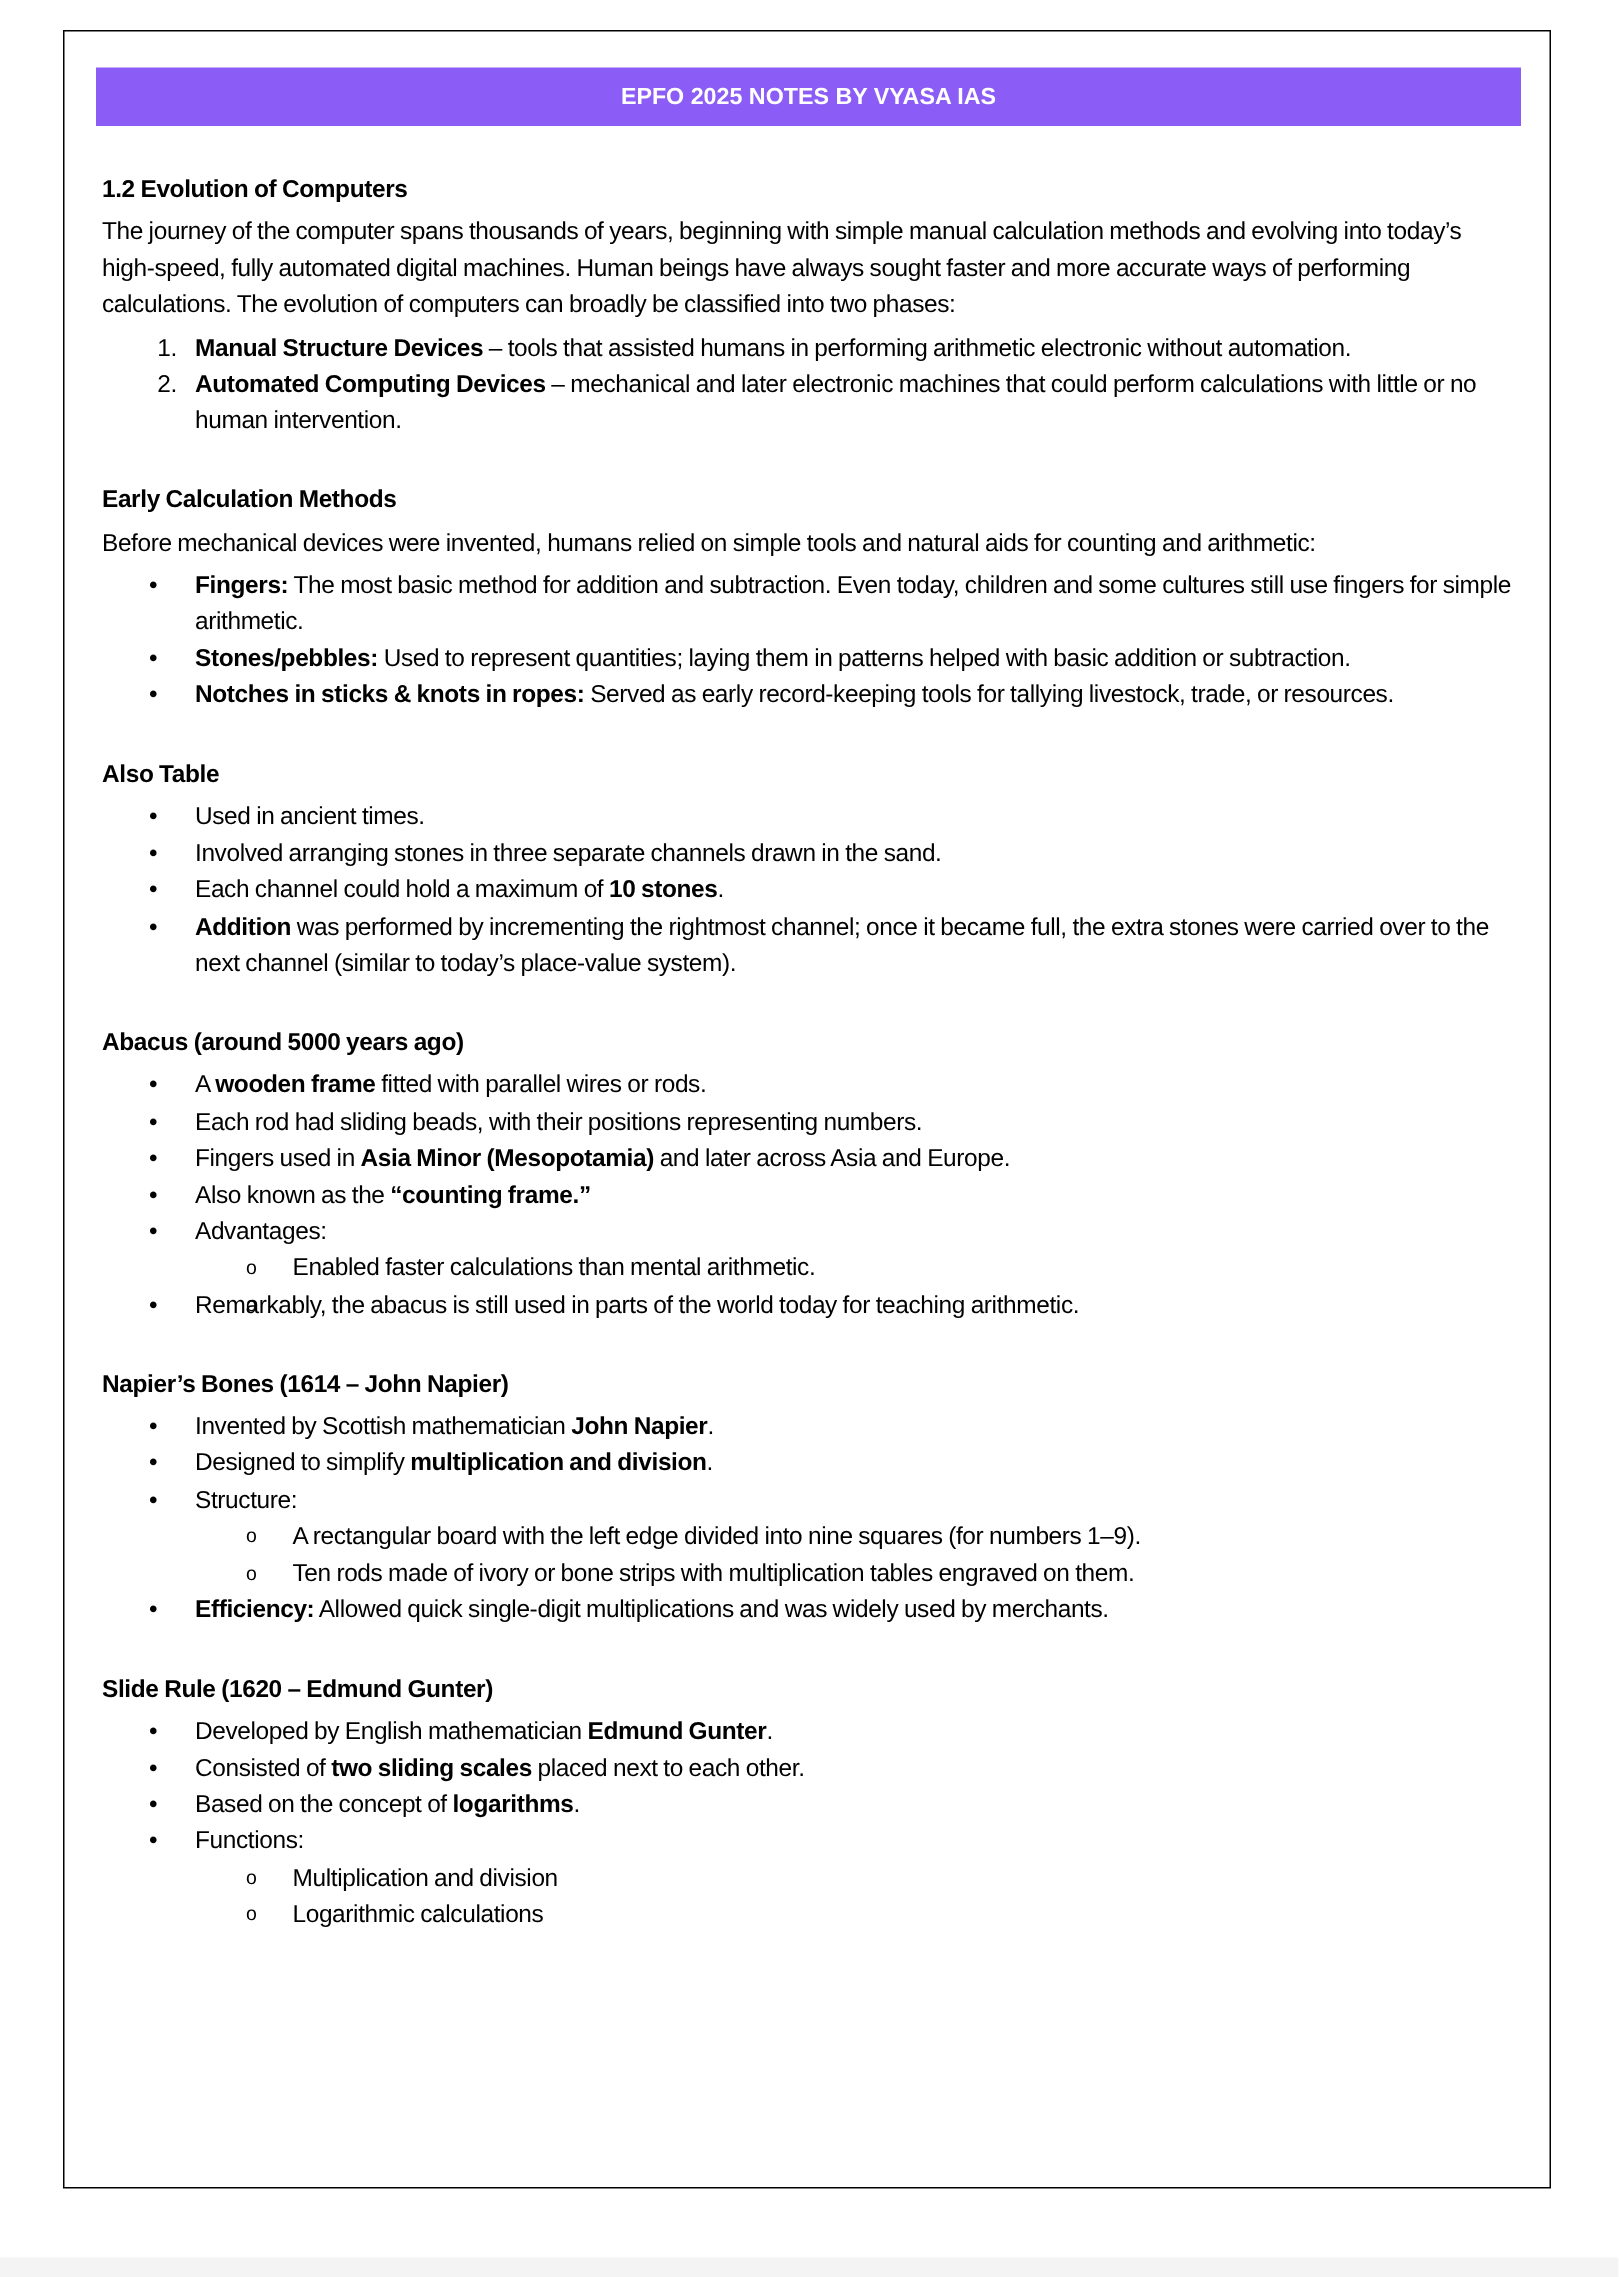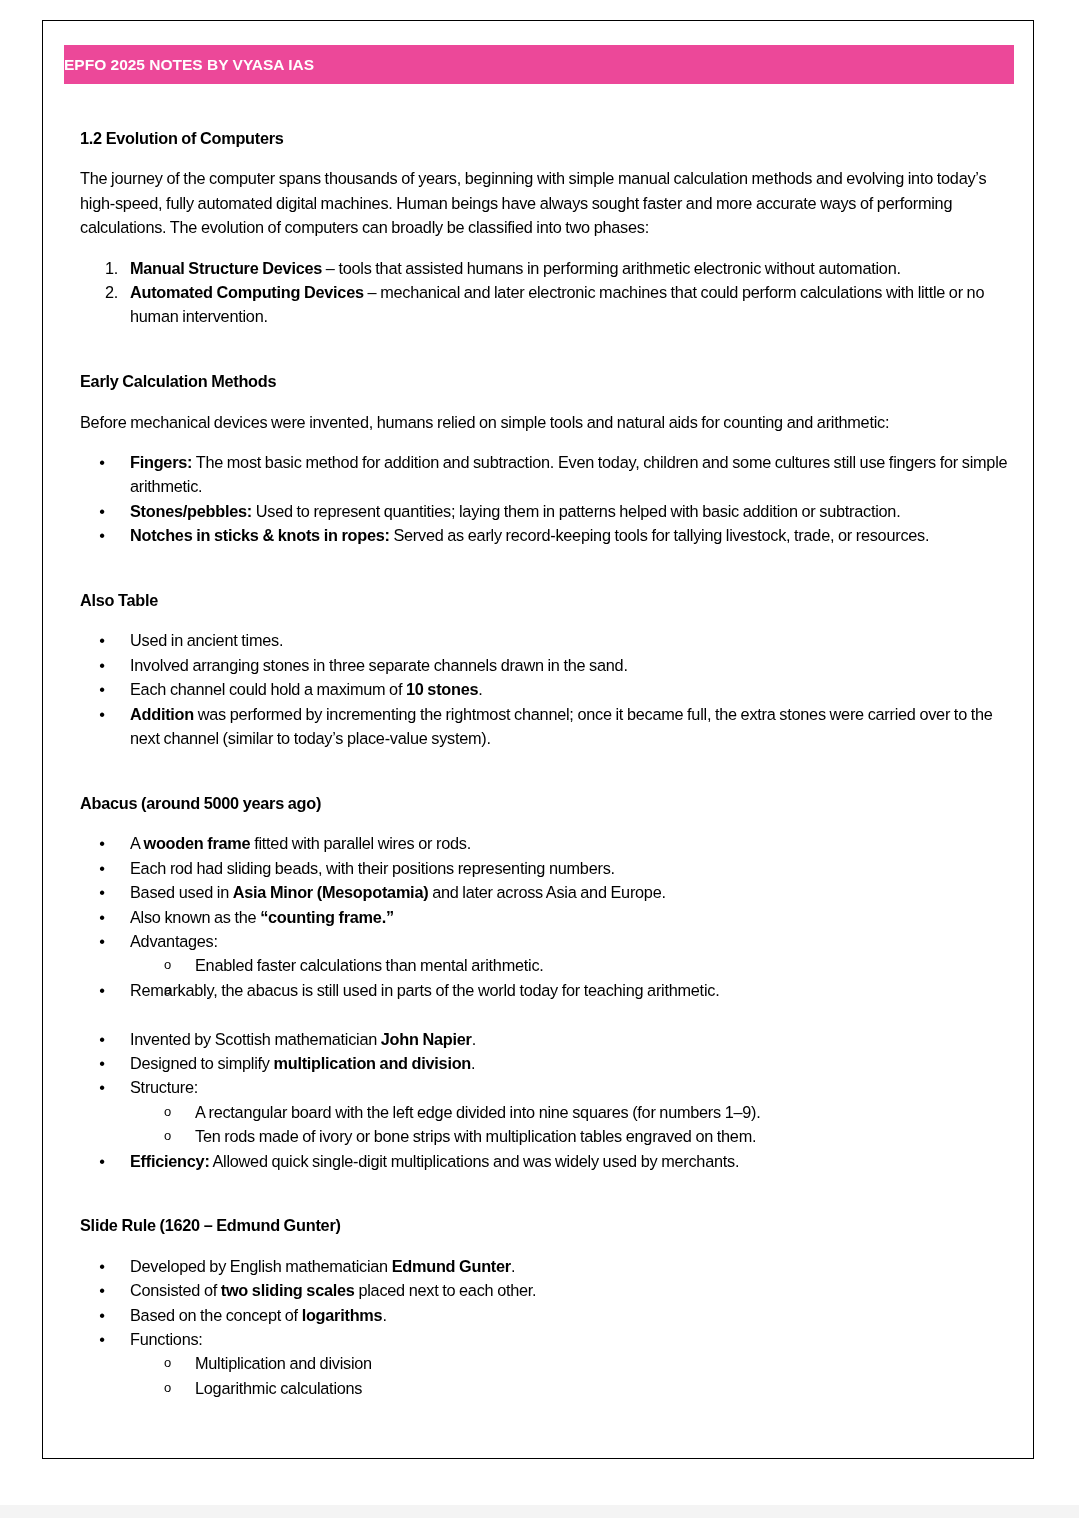--- a/index.html
+++ b/index.html
@@ -20,40 +20,40 @@
       height: 1439px;
       border: 1.3px solid #000;
       box-sizing: border-box;
     }
     .header-bar {
       position: absolute;
       left: 64px;
       top: 45px;
       width: 950px;
       height: 39px;
-      background: #ec4899;
+      background: #8b5cf6;
       color: #fff;
       font-weight: bold;
       font-size: 15.5px;
       display: flex;
       align-items: center;
-      justify-content: flex-start;
+      justify-content: center;
       letter-spacing: 0px;
     }
     .content {
       position: absolute;
       left: 64px;
       top: 110px;
       width: 952px;
       font-size: 16.3px;
       line-height: 24.4px;
       letter-spacing: -0.25px;
       word-spacing: -0.5px;
     }
-    .content p { margin: 16px; }
+    .content p { margin: 4px; }
     .h { font-weight: bold; }
     .gap { height: 24.4px; }
     ol, ul { margin: 0; padding: 0; list-style: none; }
     .li {
       position: relative;
       padding-left: 66px;
     }
     .marker {
       position: absolute;
       left: 0;
@@ -155,21 +155,21 @@
     <li class="li">
       <span class="bullet">•</span>
       <span>A </span><b>wooden frame</b><span> fitted with parallel wires or rods.</span>
     </li>
     <li class="li">
       <span class="bullet">•</span>
       <span>Each rod had sliding beads, with their positions representing numbers.</span>
     </li>
     <li class="li">
       <span class="bullet">•</span>
-      <span>Based used in </span><b>Asia Minor (Mesopotamia)</b><span> and later across Asia and Europe.</span>
+      <span>Fingers used in </span><b>Asia Minor (Mesopotamia)</b><span> and later across Asia and Europe.</span>
     </li>
     <li class="li">
       <span class="bullet">•</span>
       <span>Also known as the </span><b>“counting frame.”</b>
     </li>
     <li class="li">
       <span class="bullet">•</span>
       <span>Advantages:</span>
     </li>
   </ul>
@@ -183,20 +183,21 @@
     </li>
   </ul>
   <ul>
     <li class="li">
       <span class="bullet">•</span>
       <span>Remarkably, the abacus is still used in parts of the world today for teaching arithmetic.</span>
     </li>
   </ul>
   <div class="gap"></div>
 
+  <p class="h">Napier’s Bones (1614 – John Napier)</p>
   <ul>
     <li class="li">
       <span class="bullet">•</span>
       <span>Invented by Scottish mathematician </span><b>John Napier</b><span>.</span>
     </li>
     <li class="li">
       <span class="bullet">•</span>
       <span>Designed to simplify </span><b>multiplication and division</b><span>.</span>
     </li>
     <li class="li">

